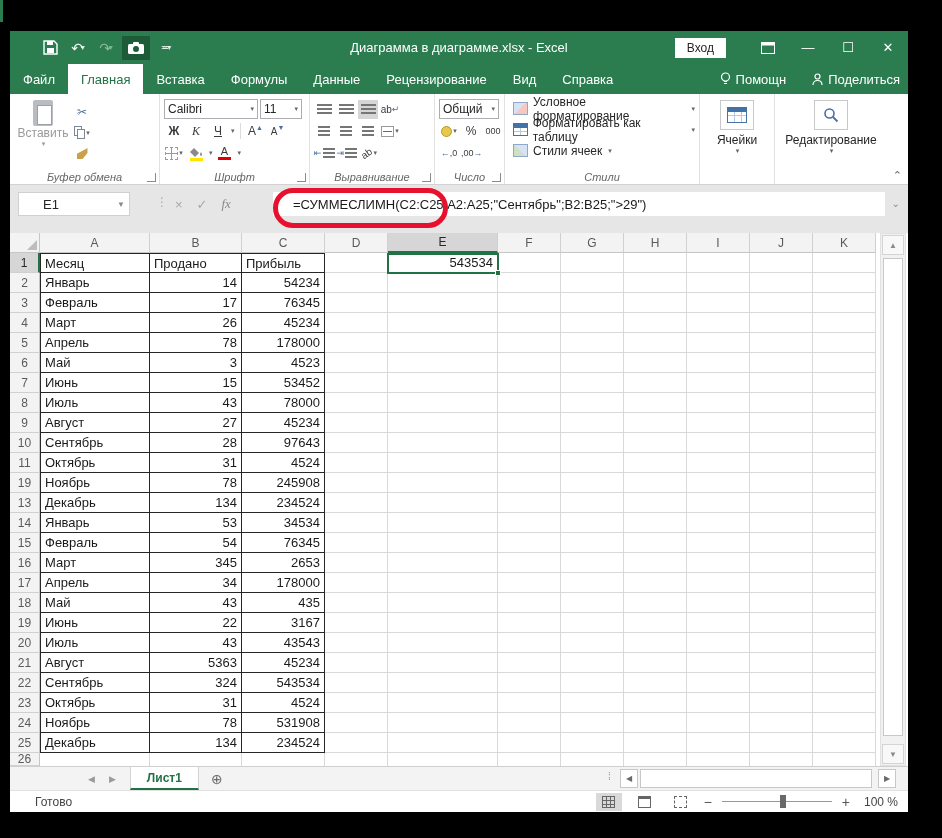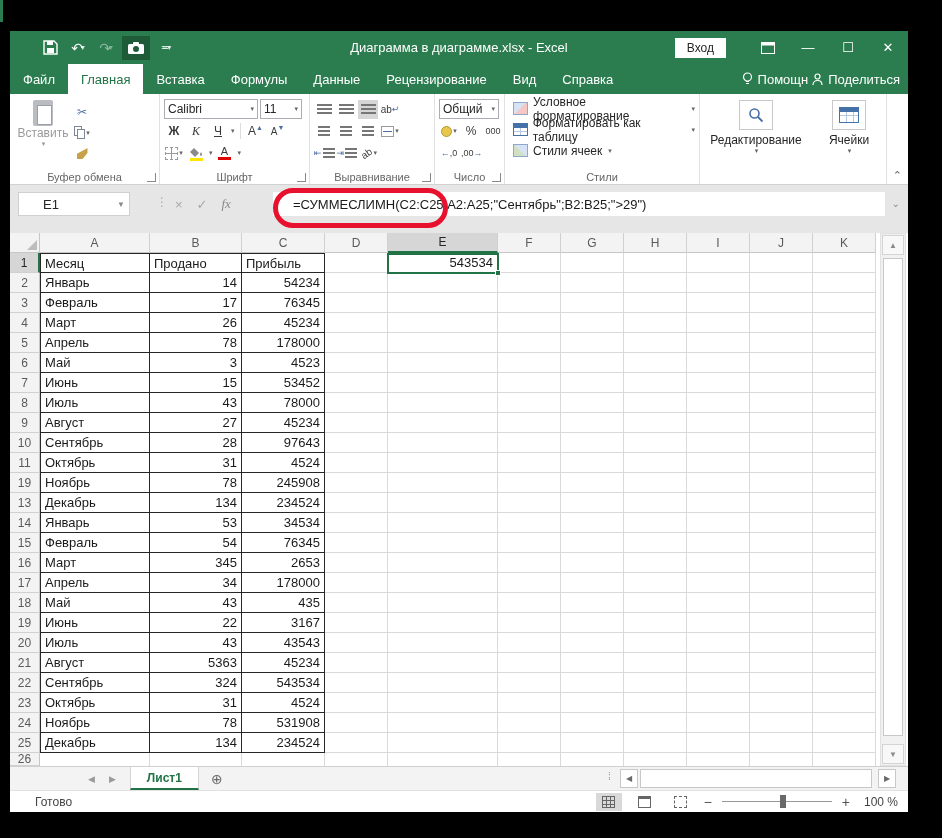--- a/index.html
+++ b/index.html
@@ -18,27 +18,27 @@
   .qat-btn.cam { background:#1e5c39; padding:0 6px; }
   .win-title { position:absolute; left:0; right:0; text-align:center; font-size:13px; pointer-events:none; }
   .tb-right { position:absolute; right:0; top:0; height:33px; display:flex; align-items:center; gap:0; }
   .signin { background:#fff; color:#262626; font-size:12px; padding:3px 12px; margin-right:22px; }
   .winctl { width:40px; height:33px; display:flex; align-items:center; justify-content:center; font-size:13px; color:#fff; }
 
   
   #tabrow { position:absolute; left:0; top:33px; width:898px; height:30px; background:#2b7d4f; display:flex; align-items:stretch; color:#fff; font-size:13px; }
   .rtab { display:flex; align-items:center; padding:0 13px; cursor:default; }
   .rtab.active { background:#fff; color:#217346; }
-  .tabs-right { position:absolute; right:8px; top:0; height:30px; display:flex; align-items:center; gap:4px; font-size:13px; }
+  .tabs-right { position:absolute; right:8px; top:0; height:30px; display:flex; align-items:center; gap:26px; font-size:13px; }
   .tabs-right .it { display:flex; align-items:center; gap:5px; }
 
   
   #ribbon { position:absolute; left:0; top:63px; width:898px; height:91px; background:#fff; border-bottom:1px solid #d2d2d2; display:flex; color:#262626; }
   .grp { position:relative; border-right:1px solid #e1e1e1; padding:4px 4px 16px 4px; display:flex; }
-  .grp-label { position:absolute; bottom:1px; left:0; right:0; text-align:center; font-size:11px; color:#666; }
+  .grp-label { position:absolute; bottom:1px; left:0; right:0; text-align:center; font-size:11px; color:#666;font-style:italic; }
   .launcher { position:absolute; bottom:2px; right:3px; width:9px; height:9px; border-right:1px solid #8a8a8a; border-bottom:1px solid #8a8a8a; font-size:7px; color:#8a8a8a; }
   .col { display:flex; flex-direction:column; }
   .rrow { display:flex; align-items:center; height:22px; gap:2px; }
   .ibtn { min-width:20px; height:19px; display:flex; align-items:center; justify-content:center; font-size:12px; color:#3b3b3b; }
   .dd { font-size:7px; color:#666; margin-left:1px; }
   .combo { height:20px; background:#fff; border:1px solid #abadb3; display:flex; align-items:center; justify-content:space-between; font-size:12px; padding:0 3px; color:#262626; }
   .sel-ibtn { background:#d6d6d6; }
   .bars { width:15px; height:11px; background:repeating-linear-gradient(#767676 0 2px, transparent 2px 4px); }
   .bars.short { width:12px; }
   .cbar { display:inline-block; width:13px; height:3px; margin-top:1px; }
@@ -351,42 +351,42 @@
             <span class="dd">▾</span>
       </div>
       <div class="style-item">
         <span class="sticon" style="background:linear-gradient(45deg,#cfe0c3 50%,#d7e3f4 50%);"></span>
         <span>Стили ячеек</span>
             <span class="dd">▾</span>
       </div>
       <div class="grp-label">Стили</div>
     </div>
 
+    <div class="grp" style="width:75px; justify-content:center;">
+      <div class="bigbtn">
+        <div class="bigicon">
+              <span class="tblicon"></span>
+            </div>
+        <div class="biglabel">Ячейки</div>
+        <div class="dd">▾</div>
+      </div>
+
+    </div>
+
     <div class="grp" style="width:112px; justify-content:center; border-right:none;">
       <div class="bigbtn" style="width:100px;">
         <div class="bigicon">
           <svg width="16" height="16" viewBox="0 0 16 16">
                 <circle cx="6.5" cy="6.5" r="4.5" fill="none" stroke="#4a6fa5" stroke-width="1.6"></circle>
                 <path d="M10 10 L14.5 14.5" stroke="#4a6fa5" stroke-width="1.8"></path>
               </svg>
         </div>
         <div class="biglabel">Редактирование</div>
         <div class="dd">▾</div>
       </div>
-    </div>
-
-    <div class="grp" style="width:75px; justify-content:center;">
-      <div class="bigbtn">
-        <div class="bigicon">
-              <span class="tblicon"></span>
-            </div>
-        <div class="biglabel">Ячейки</div>
-        <div class="dd">▾</div>
-      </div>
-
     </div>
 
     <div class="collapse">⌃</div>
   </div>
 
   <div id="fxband">
     <div class="namebox">
       <span>E1</span>
       <span class="nb-dd">▼</span>
     </div>

